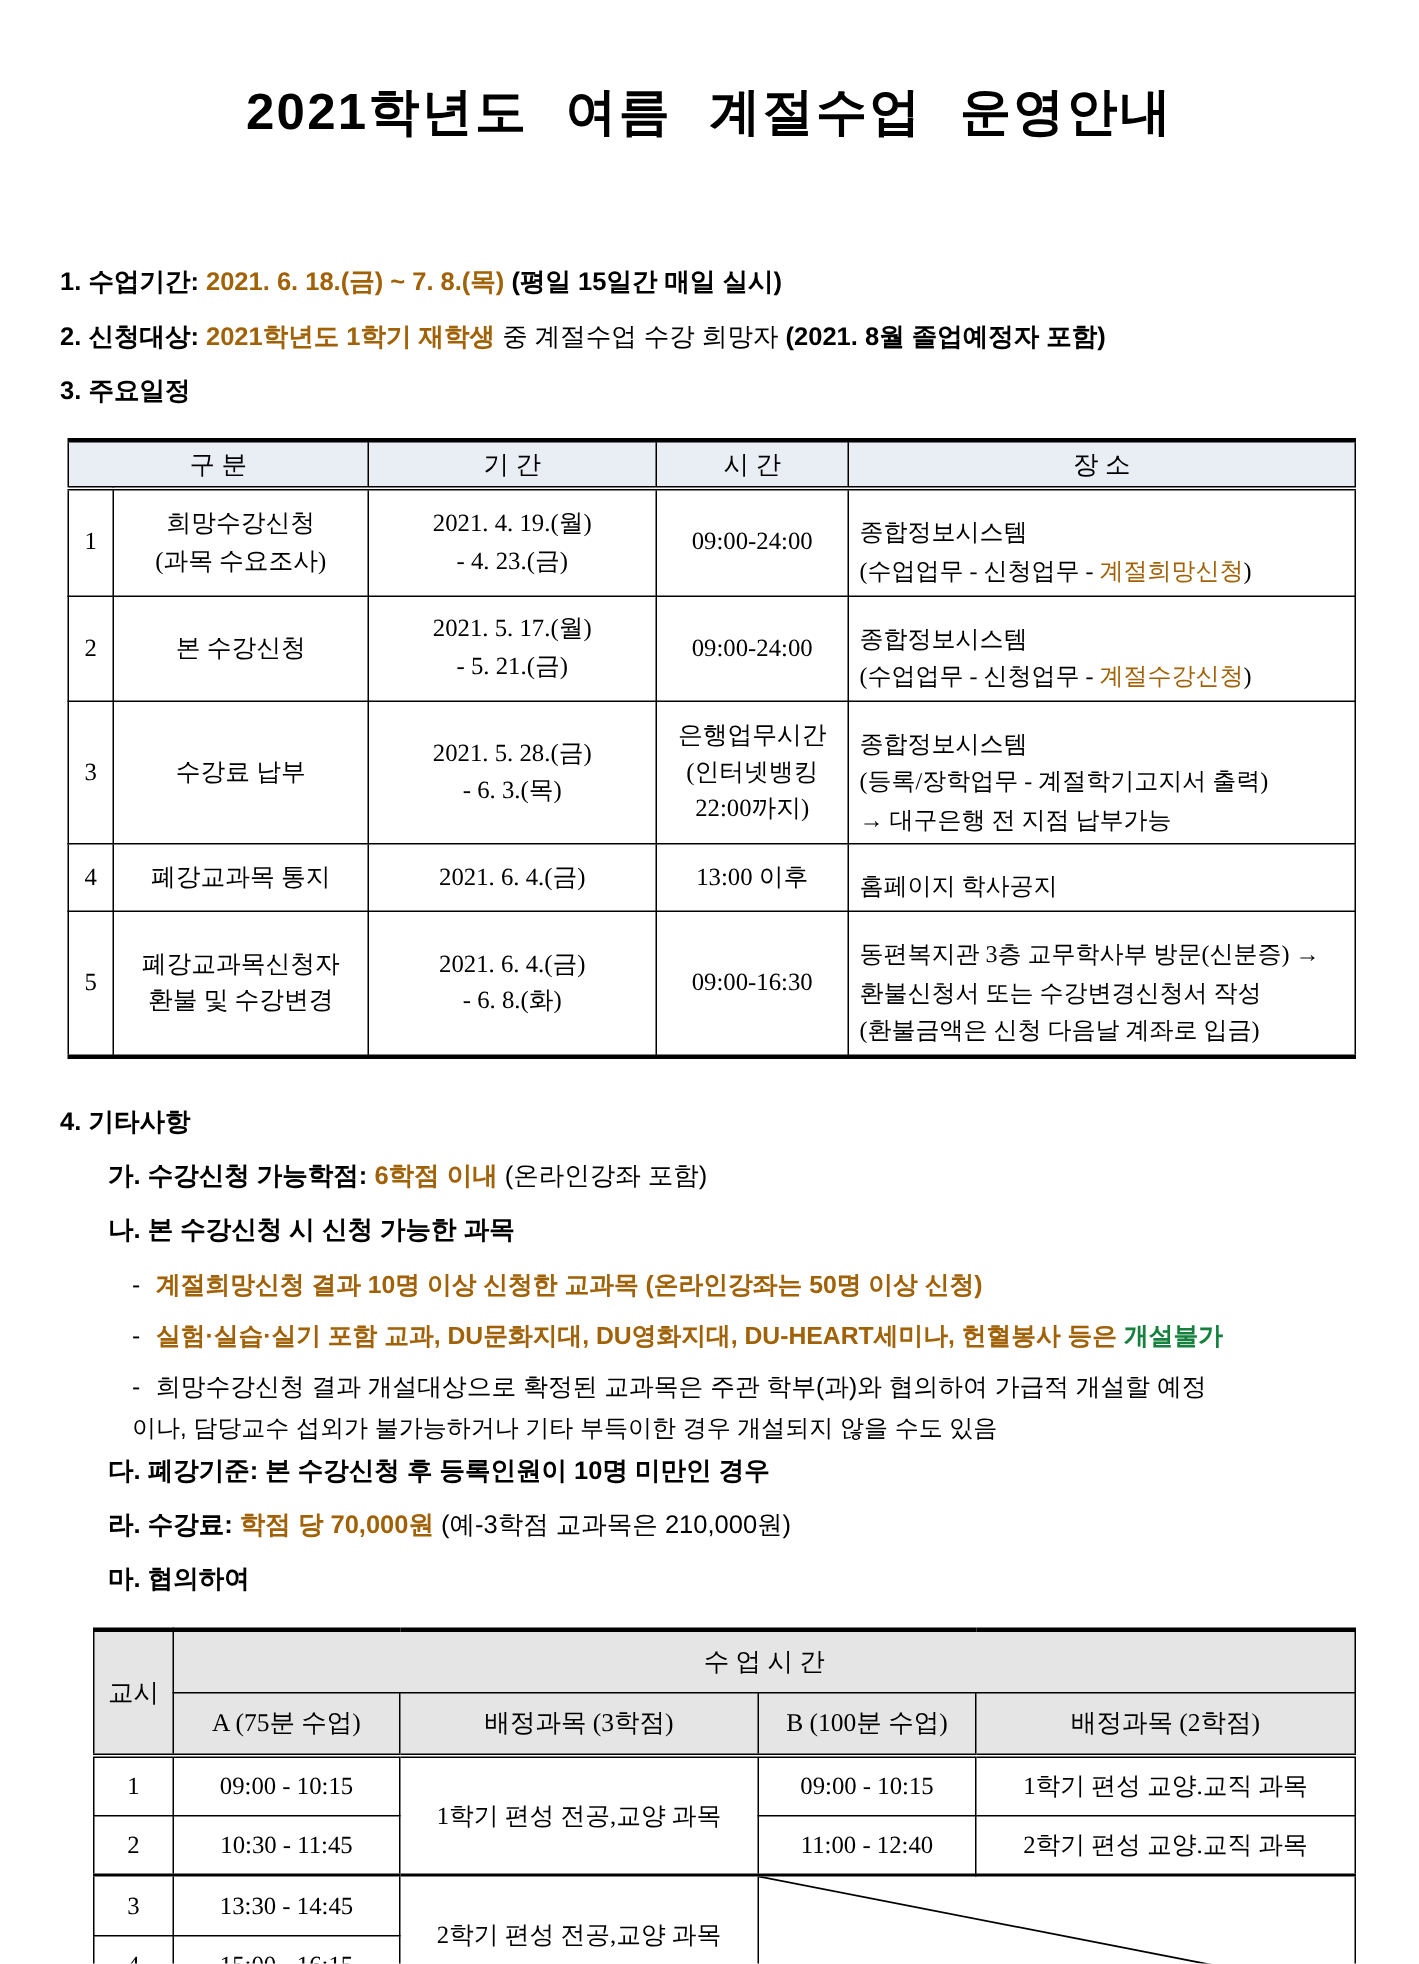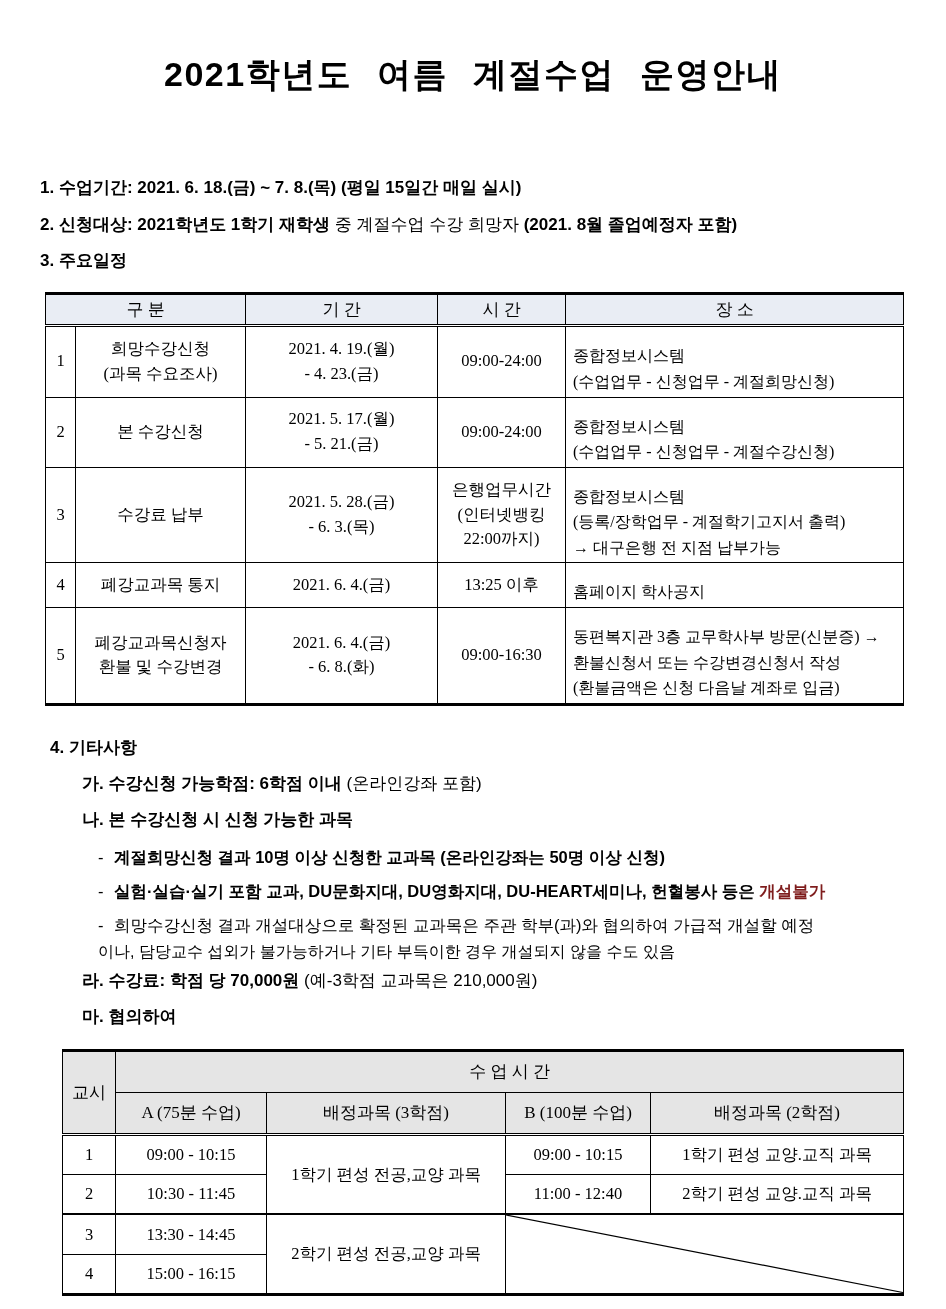--- a/index.html
+++ b/index.html
@@ -14,22 +14,22 @@
   .page-title {
     margin-top:52px;
     text-align:center;
     font-size:34px;
     font-weight:700;
     letter-spacing:1.5px;
     word-spacing:14px;
   }
   .sections { margin:72px 0 0 40px; }
   .sec-line { font-size:17px; font-weight:700; line-height:36.5px; white-space:nowrap; }
-  .blue { color:#000000; }
-  .red  { color:#7f1d1d; }
+  .blue { color:#a16207; }
+  .red  { color:#15803d; }
   .light { font-weight:400; }
 
   
   table { border-collapse:collapse; }
   .schedule-table {
     margin:12px 0 0 45px;
     width:858px; table-layout:fixed;
     font-family:"Liberation Serif", serif;
     font-size:16.5px;
     border-top:3px solid #000;
@@ -47,21 +47,21 @@
   .schedule-table td.c-place {
     text-align:left; padding:16px 2px 2px 7px; font-size:16px; line-height:1.6;
   }
   .r1 td { height:72px; }
   .r2 td { height:60px; }
   .r3 td { height:95px; }
   .r4 td { height:32px; }
   .r5 td { height:84px; }
 
   
-  .etc { margin-left:50px; }
+  .etc { margin-left:40px; }
   .etc .head-line { font-size:17px; font-weight:700; line-height:36px; margin-top:24px; }
   .etc .sub-line  { font-size:17px; font-weight:700; line-height:36px; margin-left:32px; white-space:nowrap; }
   .bullets { margin:2px 0 0 48px; }
   .bullet { display:flex; font-size:16.5px; line-height:34px; font-weight:700; white-space:nowrap; }
   .bullet .dash { width:16px; font-weight:400; }
   .bullet.plain { font-weight:400; }
 
   
   .timetable {
     margin:14px 0 0 62px;
@@ -148,21 +148,21 @@
 (인터넷뱅킹
 22:00까지)</td>
     <td class="c-place">종합정보시스템
 (등록/장학업무 - 계절학기고지서 출력)
 → 대구은행 전 지점 납부가능</td>
   </tr>
   <tr class="r4">
     <td class="c-no">4</td>
     <td class="c-cat">폐강교과목 통지</td>
     <td class="c-period">2021. 6. 4.(금)</td>
-    <td class="c-time">13:25 이후</td>
+    <td class="c-time">13:00 이후</td>
     <td class="c-place">홈페이지 학사공지</td>
   </tr>
   <tr class="r5">
     <td class="c-no">5</td>
     <td class="c-cat">폐강교과목신청자
 환불 및 수강변경</td>
     <td class="c-period">2021. 6. 4.(금)
 - 6. 8.(화)</td>
     <td class="c-time">09:00-16:30</td>
     <td class="c-place">동편복지관 3층 교무학사부 방문(신분증) →
@@ -199,20 +199,24 @@
       <span class="dash">-</span>
       <span><span class="blue">실험·실습·실기 포함 교과, DU문화지대, DU영화지대, DU-HEART세미나, 헌혈봉사 등은 </span><span class="red">개설불가</span></span>
     </div>
     <div class="bullet plain">
       <span class="dash">-</span>
       <span>희망수강신청 결과 개설대상으로 확정된 교과목은 주관 학부(과)와 협의하여 가급적 개설할 예정</span>
     </div>
     <div class="cont-line">이나, 담당교수 섭외가 불가능하거나 기타 부득이한 경우 개설되지 않을 수도 있음</div>
   </div>
 
+  <div class="sub-line">
+    <span>다.</span>
+    <span>폐강기준: 본 수강신청 후 등록인원이 10명 미만인 경우</span>
+  </div>
 
   <div class="sub-line">
     <span>라.</span>
     <span>수강료:</span>
     <span class="blue">학점 당 70,000원</span>
     <span class="light">(예-3학점 교과목은 210,000원)</span>
   </div>
 
   <div class="sub-line">
     <span>마.</span>

